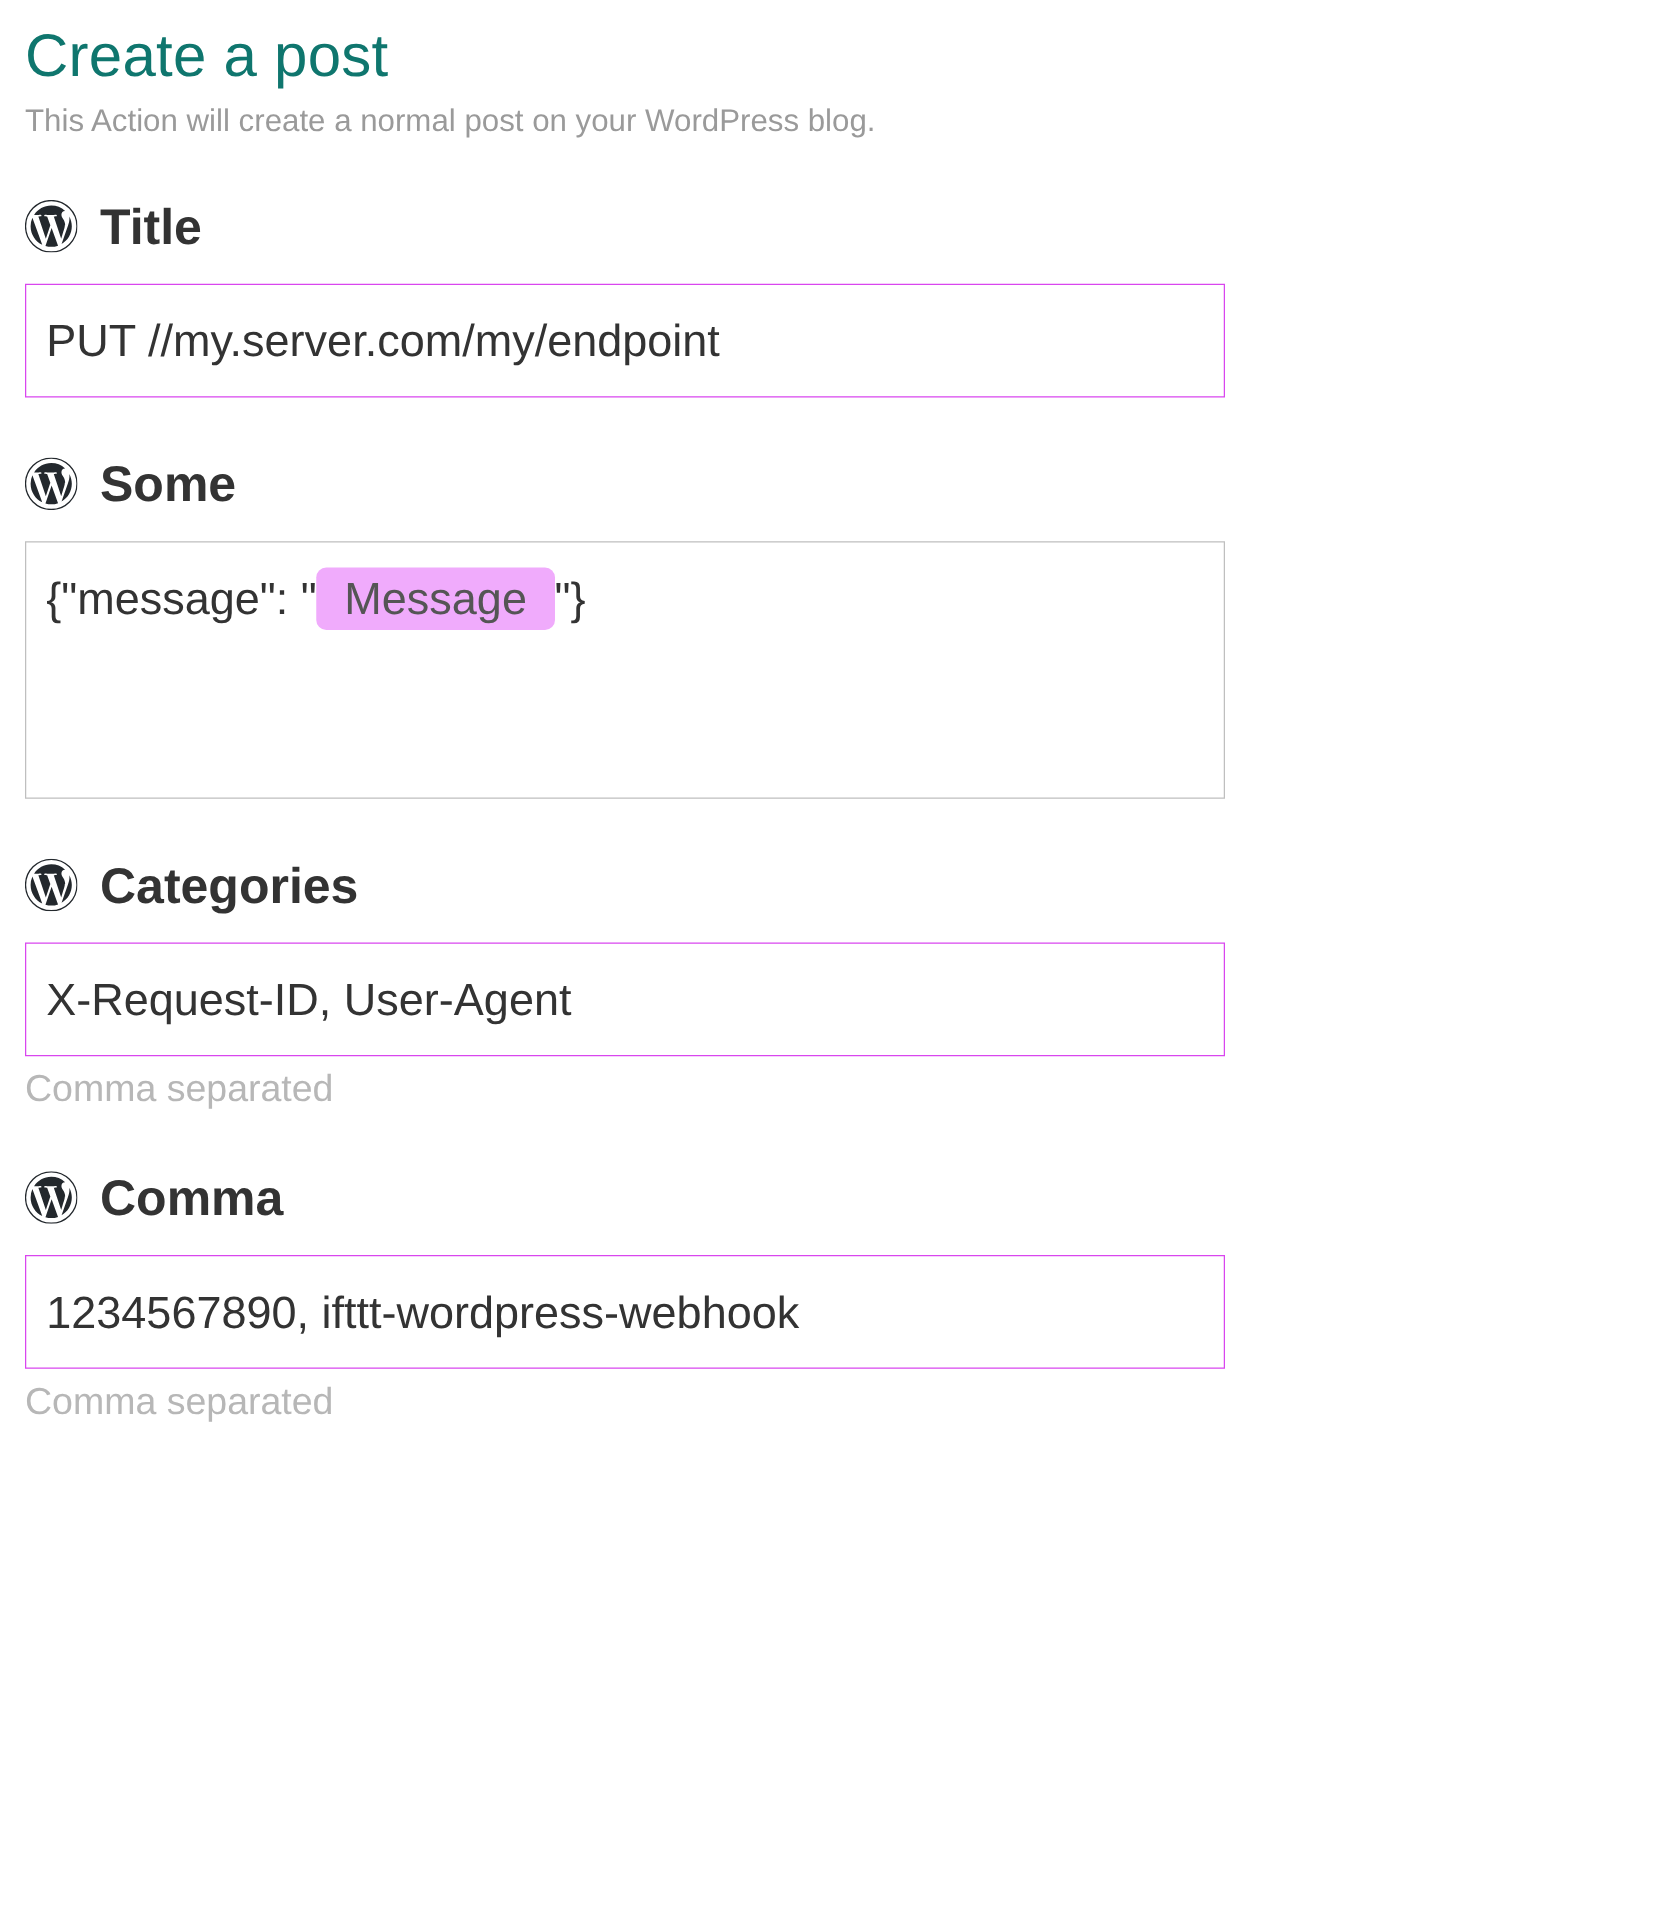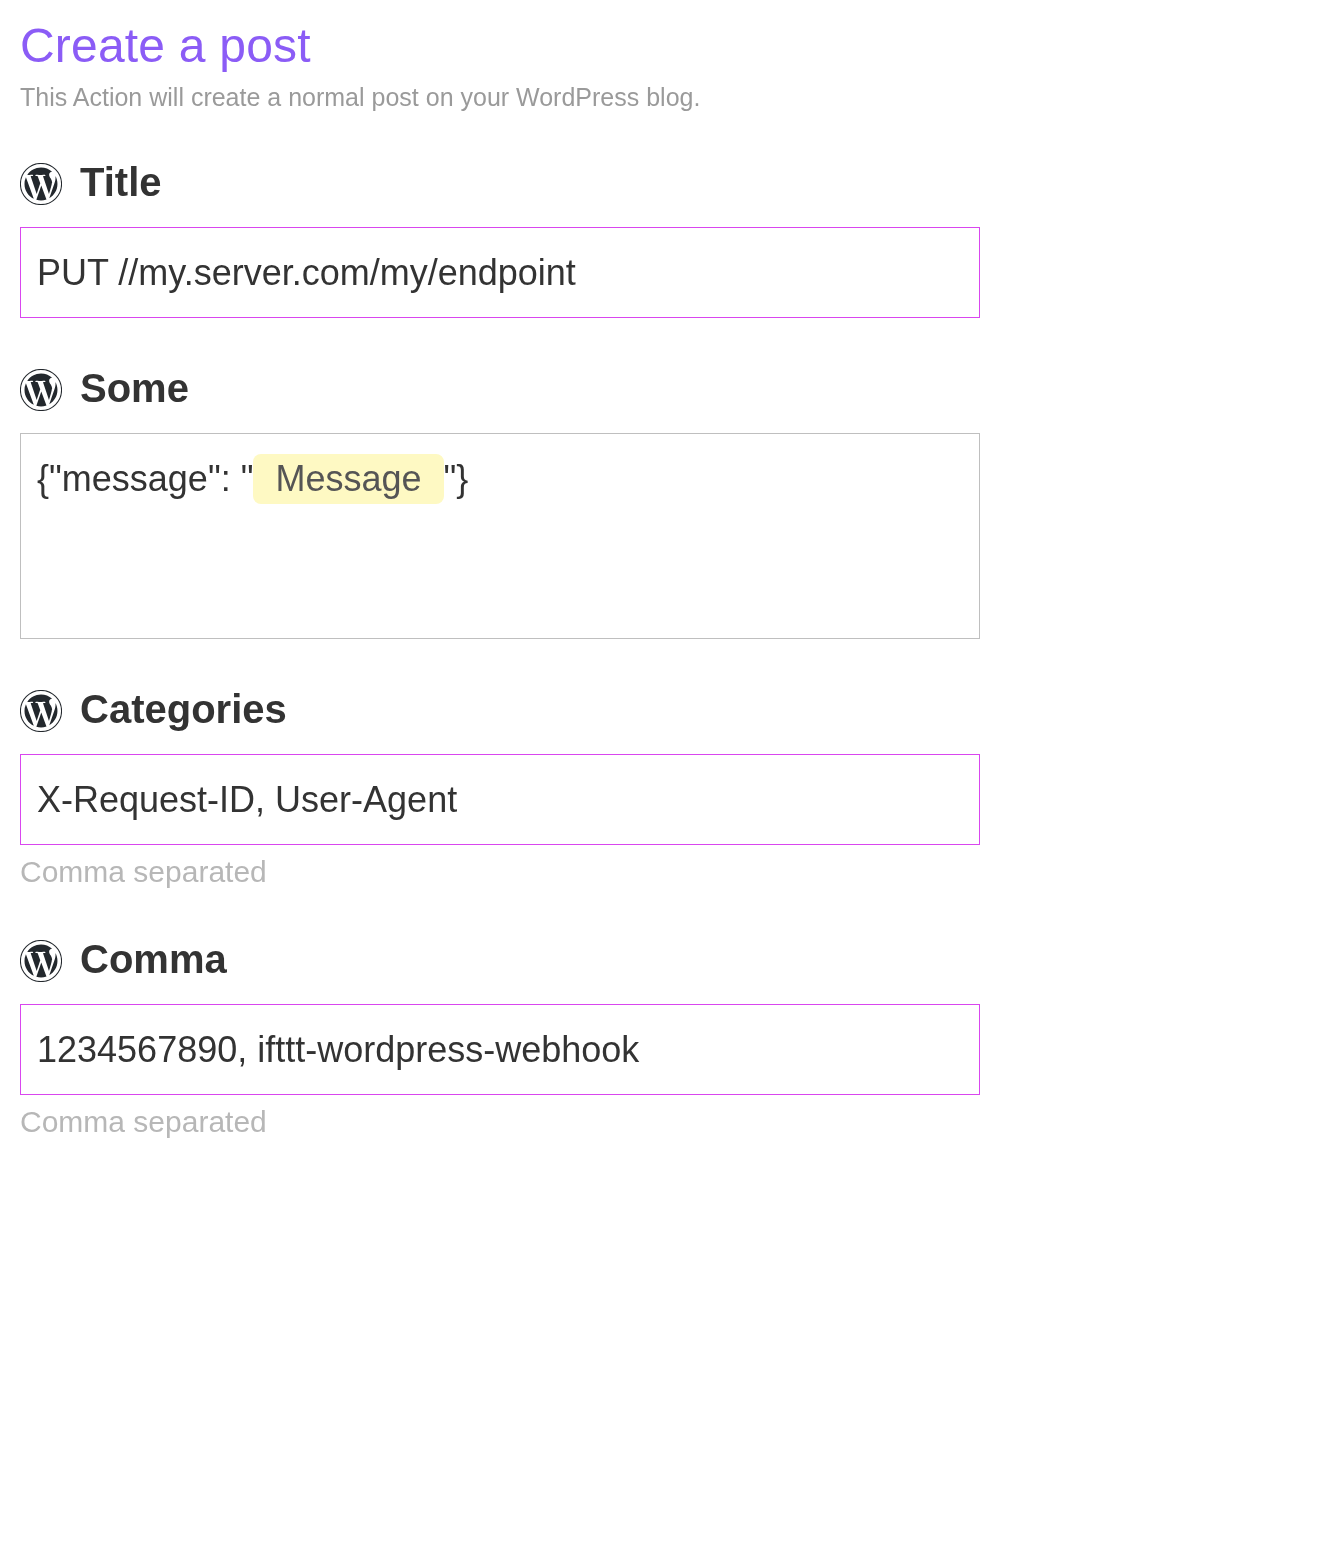--- a/index.html
+++ b/index.html
@@ -10,36 +10,36 @@
     font-family: -apple-system, BlinkMacSystemFont, "Helvetica Neue", Arial, sans-serif;
     color: #333;
   }
   .wrap {
     width: 1328px;
     padding: 0 20px 40px 20px;
   }
   h1.page-title {
     font-size: 48px;
     font-weight: 400;
-    color: #8b5cf6;
+    color: #0f766e;
     margin: 18px 0 6px 0;
     letter-spacing: 0.2px;
   }
   p.page-desc {
     font-size: 25px;
     color: #9a9a9a;
     margin: 10px 0 48px 0;
     font-weight: 400;
   }
   .field {
     margin-bottom: 48px;
   }
   .field-label-row {
     display: flex;
-    align-items: flex-end;
+    align-items: flex-start;
     gap: 18px;
     margin-bottom: 22px;
   }
   .wp-icon {
     width: 42px;
     height: 42px;
     flex: 0 0 42px;
   }
   .wp-icon svg { display:block; }
   .field-label {
@@ -67,21 +67,21 @@
     padding: 20px 16px 24px 16px;
     font-size: 36px;
     color: #333;
     min-height: 206px;
     line-height: 1.4;
     cursor: text;
   }
   .body-area .plain { white-space: pre; }
   .ingredient-pill {
     display: inline-block;
-    background: #fef9c3;
+    background: #f0abfc;
     color: #555;
     border-radius: 8px;
     padding: 0px 22px;
     margin: 0 0px;
     font-size: 36px;
     line-height: 1.4;
     vertical-align: baseline;
     cursor: pointer;
   }
   .hint {

